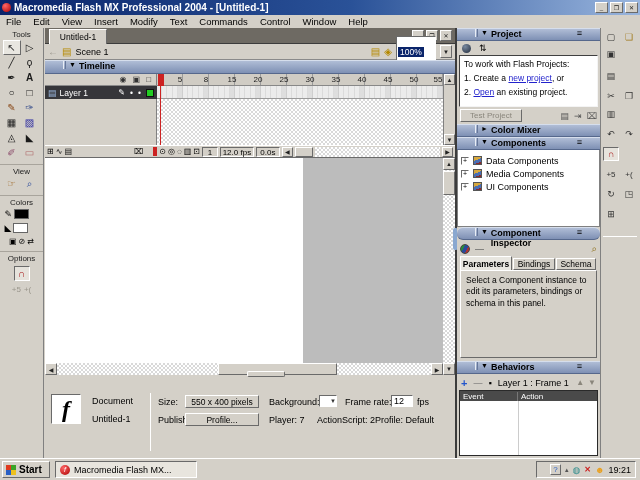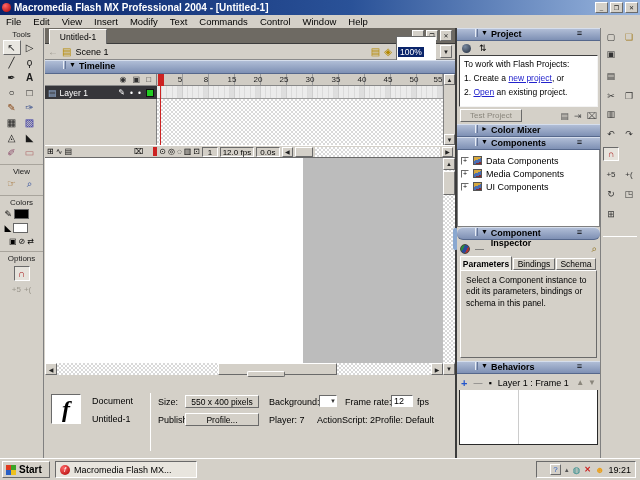--- a/index.html
+++ b/index.html
@@ -448,20 +448,24 @@
       <div class="flexrow" style="height:15px;gap:6px;padding:0 2px;">
         <span style="color:#2255cc;font-weight:bold;font-size:11px;"><span>+</span></span>
         <span style="color:#777;font-size:9px;"><span>—</span></span>
         <span style="font-size:9px;">▪</span>
         <span class="t9">Layer 1 : Frame 1</span>
         <span style="margin-left:auto;display:flex;gap:4px;color:#8a867c;font-size:8px;">
           <span>▲</span>
           <span>▼</span>
         </span>
       </div>
+      <div class="flexrow" style="height:11px;background:#4a4a4a;color:#fff;font-size:8px;border:1px solid #2a2a2a;border-bottom:none;">
+        <span style="width:58px;padding-left:3px;border-right:1px solid #777;">Event</span>
+        <span style="padding-left:3px;">Action</span>
+      </div>
       <div style="height:55px;background:#fff;border:1px solid #2a2a2a;border-top:none;position:relative;">
         <span style="position:absolute;left:58px;top:0;width:1px;height:100%;background:#ccc;"></span>
       </div>
     </div>
   </div>
 
   <div class="abs" style="left:600px;top:28px;width:40px;height:430px;background:#d4d0c8;border-left:1px solid #808080;">
     <div class="icon16 abs" style="left:2px;top:2px;">
         <span>▢</span>
       </div>

